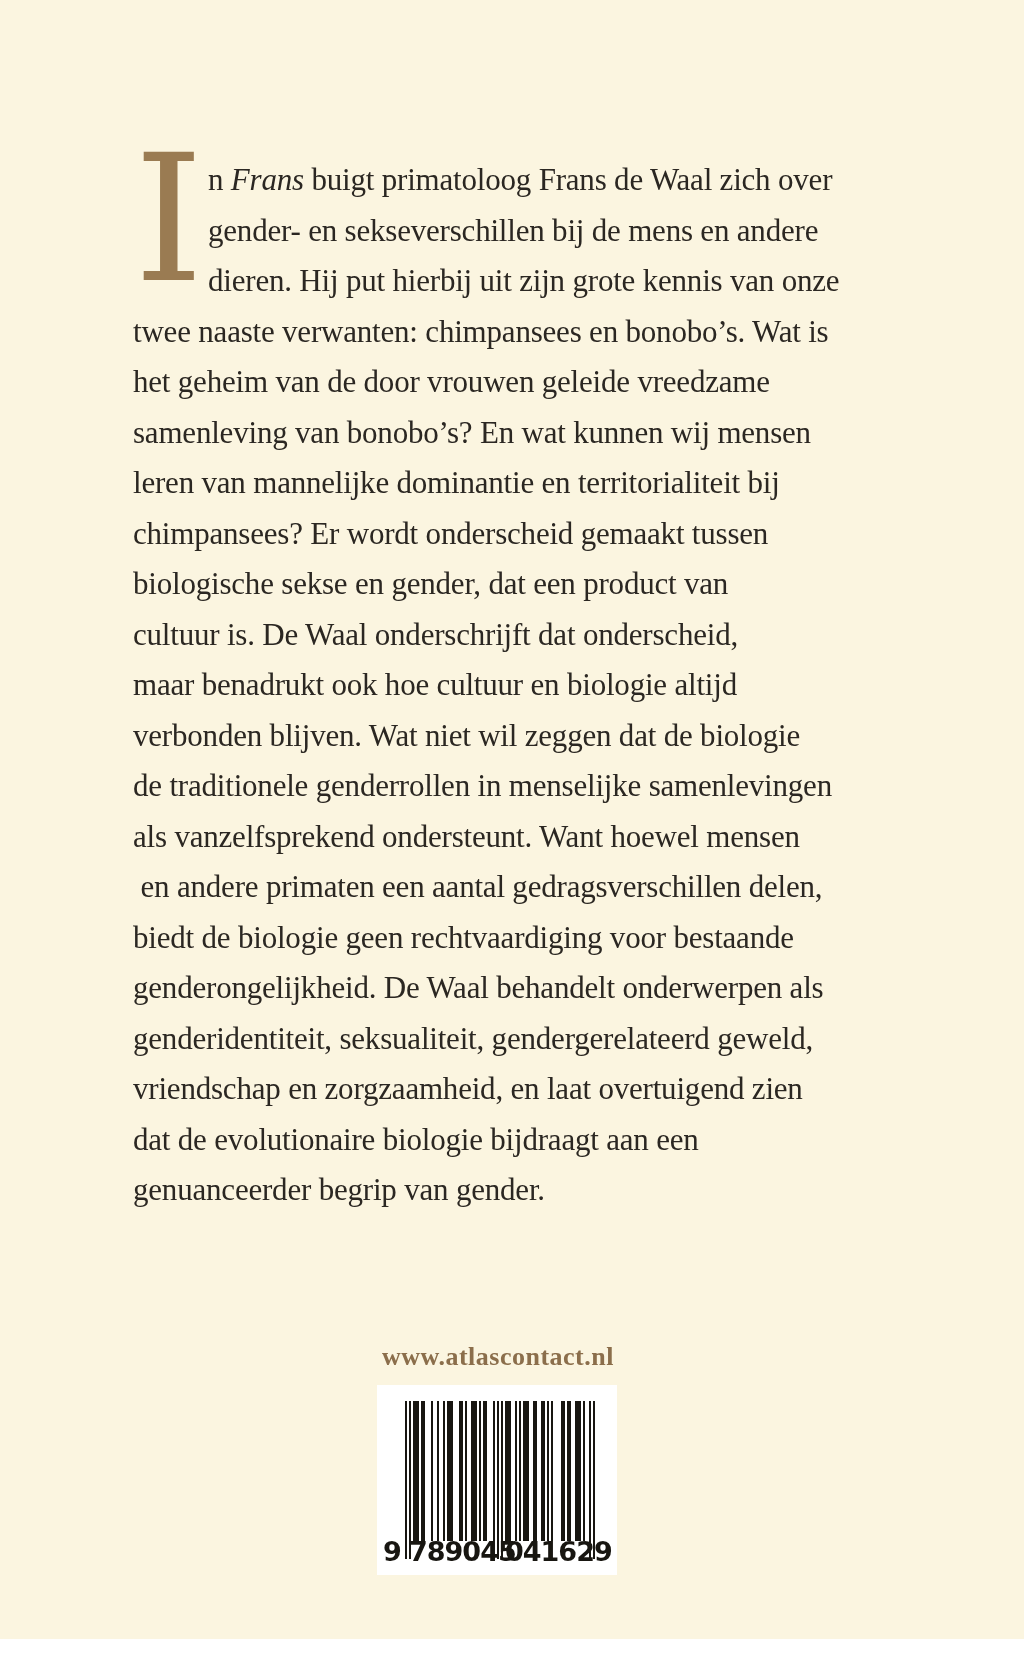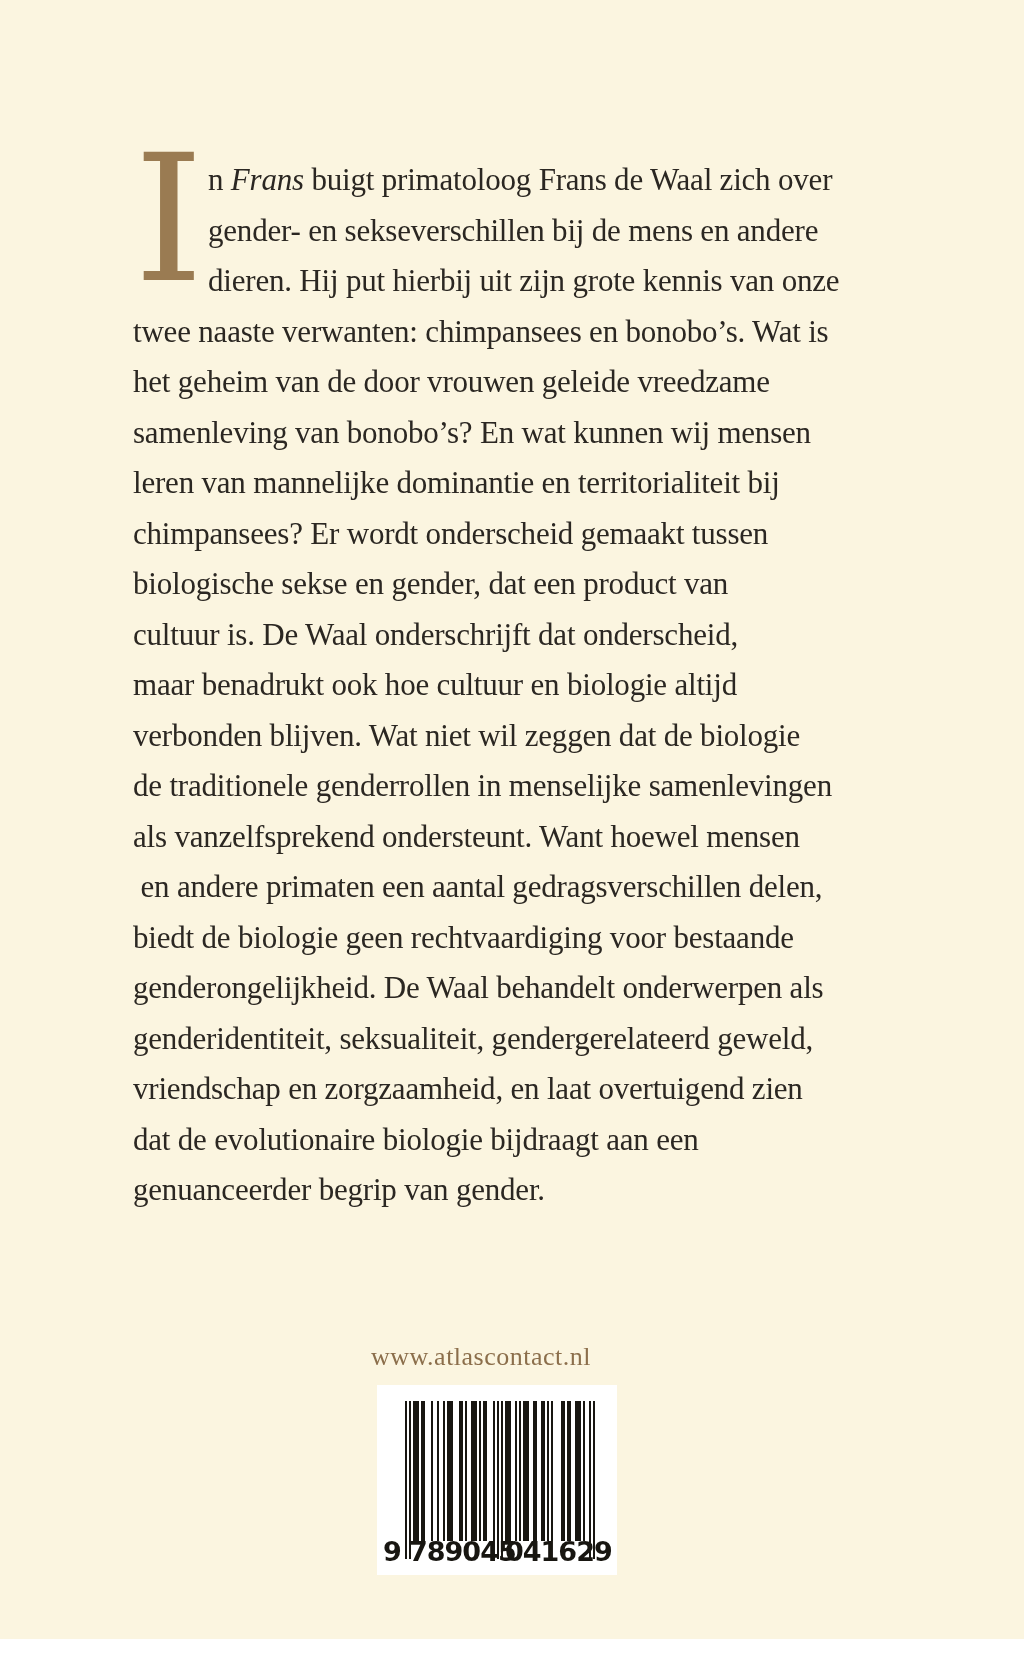--- a/index.html
+++ b/index.html
@@ -28,22 +28,22 @@
     float:left;width:60px;height:148px;margin:0 10px 0 5px;position:relative;
   }
   .dropcap{
     position:absolute;left:-4px;top:-23px;
     font-family:"DejaVu Serif",serif;font-size:176px;line-height:176px;
     color:var(--accent-brown);
   }
   .blurb em{font-style:italic;}
   
   .website{
-    position:absolute;left:301px;top:1342px;width:360px;text-align:center;
-    font-size:26px;font-weight:normal;letter-spacing:0.5px;
+    position:absolute;left:318px;top:1342px;width:360px;text-align:center;
+    font-size:26px;font-weight:bold;letter-spacing:0.5px;
     color:var(--website-brown);
   }
   
   .barcode-box{
     position:absolute;left:377px;top:1385px;width:240px;height:190px;
     background:var(--barcode-box);
   }
   .barcode-bars{position:absolute;left:28px;top:16px;}
   .bc-d{
     position:absolute;top:151px;height:30px;

